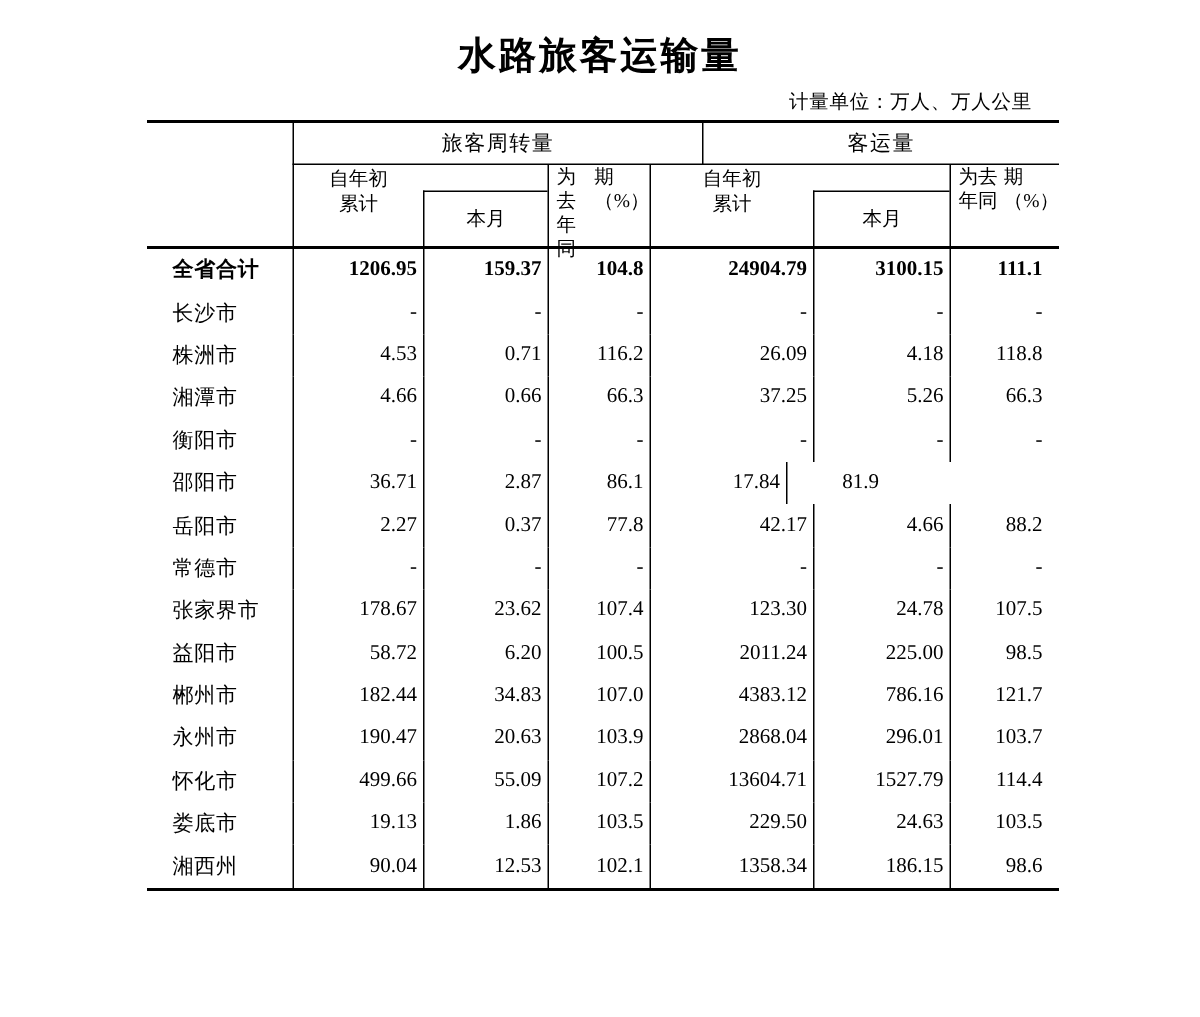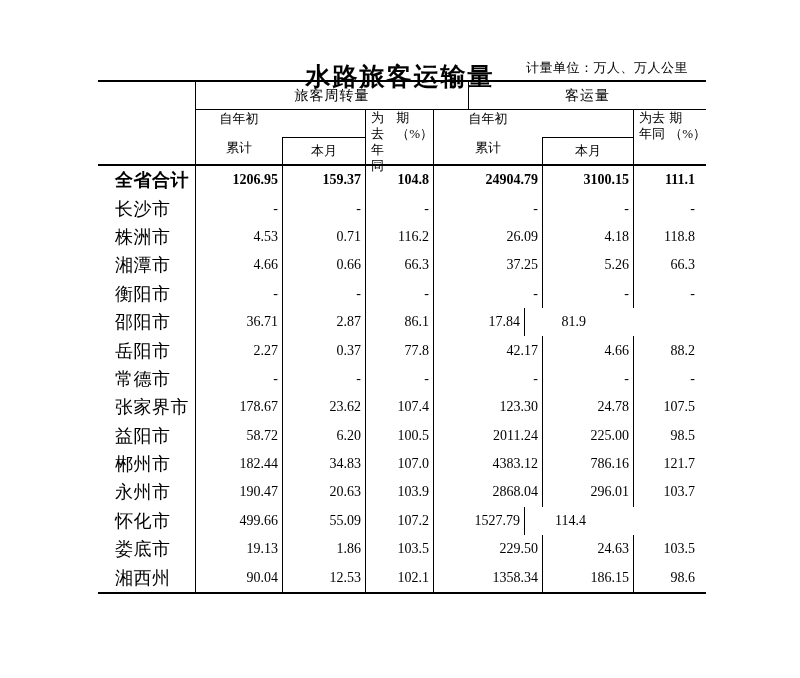--- a/index.html
+++ b/index.html
@@ -4,59 +4,59 @@
 <style>
   * { margin:0; padding:0; box-sizing:border-box; }
   html,body { background:#fff; }
   .page {
     position:relative; width:800px; height:678px; background:#ffffff;
     font-family:"Liberation Serif","DejaVu Serif",serif; color:#000;
     overflow:hidden;
   }
   .title {
     position:absolute; top:20px; left:0; width:100%;
-    text-align:center; font-size:25px; font-weight:700; letter-spacing:2px;margin-top:40px;
+    text-align:center; font-size:25px; font-weight:700; letter-spacing:2px;
   }
   .unit-note {
     position:absolute; top:59px; right:112px; font-size:13px; letter-spacing:0.5px;
   }
   .stat-table { position:absolute; left:98px; top:80px; width:608px; }
   .thead { border-top:2px solid #000; }
   .hrow-a { display:flex; height:28px; }
   .hrow-b { display:flex; height:54px; }
   .cell { flex:none; }
   .w-label { width:97px; }
   .w1 { width:87px; } .w2 { width:83px; } .w3 { width:68px; }
   .w4 { width:109px; } .w5 { width:91px; } .w6 { width:73px; }
   .g1 { width:238px; } .g2 { width:273px; }
   .group {
     border-left:1px solid #000; border-bottom:1px solid #000;
     display:flex; align-items:center; justify-content:center;
     font-size:14px; letter-spacing:1px;
   }
   .cum {
     border-left:1px solid #000;
-    display:flex; flex-direction:column; align-items:center; justify-content:space-between;
+    display:flex; flex-direction:column; align-items:center; justify-content:flex-start;
     font-size:13px; line-height:17px; padding-bottom:8px;
   }
   .month-outer { position:relative; }
   .month-box {
-    position:absolute; left:0; bottom:0; width:100%; height:27px;
+    position:absolute; left:0; bottom:0; width:100%; height:37px;
     border-top:1px solid #000; border-left:1px solid #000;
     display:flex; align-items:center; justify-content:center; font-size:13px;
   }
   .yoy {
     border-left:1px solid #000;
     display:flex; flex-direction:row; justify-content:center;
     font-size:13px; line-height:16px; padding-left:5px; padding-bottom:4px;
   }
   .tbody { border-top:2px solid #000; border-bottom:2px solid #000; }
   .trow { display:flex; height:28.4px; align-items:center; }
   .trow .lbl {
-    width:97px; padding-left:17px; font-size:18px; letter-spacing:0.5px;
+    width:97px; padding-left:17px; font-size:14px; letter-spacing:0.5px;
   }
   .trow .num {
     font-size:14px; text-align:right; padding-right:4px;
     border-left:1px solid #000; height:100%;
     display:flex; align-items:center; justify-content:flex-end;
   }
   .trow .num.w6 { padding-right:11px;padding-left:18px; }
   .trow.bold { font-weight:700; }
 </style>
 </head>
@@ -209,20 +209,21 @@
     <div class="cell num w3">103.9</div>
     <div class="cell num w4">2868.04</div>
     <div class="cell num w5">296.01</div>
     <div class="cell num w6">103.7</div>
   </div>
         <div class="trow">
     <div class="cell lbl">怀化市</div>
     <div class="cell num w1">499.66</div>
     <div class="cell num w2">55.09</div>
     <div class="cell num w3">107.2</div>
+    <div class="cell num w4">13604.71</div>
     <div class="cell num w5">1527.79</div>
     <div class="cell num w6">114.4</div>
   </div>
         <div class="trow">
     <div class="cell lbl">娄底市</div>
     <div class="cell num w1">19.13</div>
     <div class="cell num w2">1.86</div>
     <div class="cell num w3">103.5</div>
     <div class="cell num w4">229.50</div>
     <div class="cell num w5">24.63</div>

